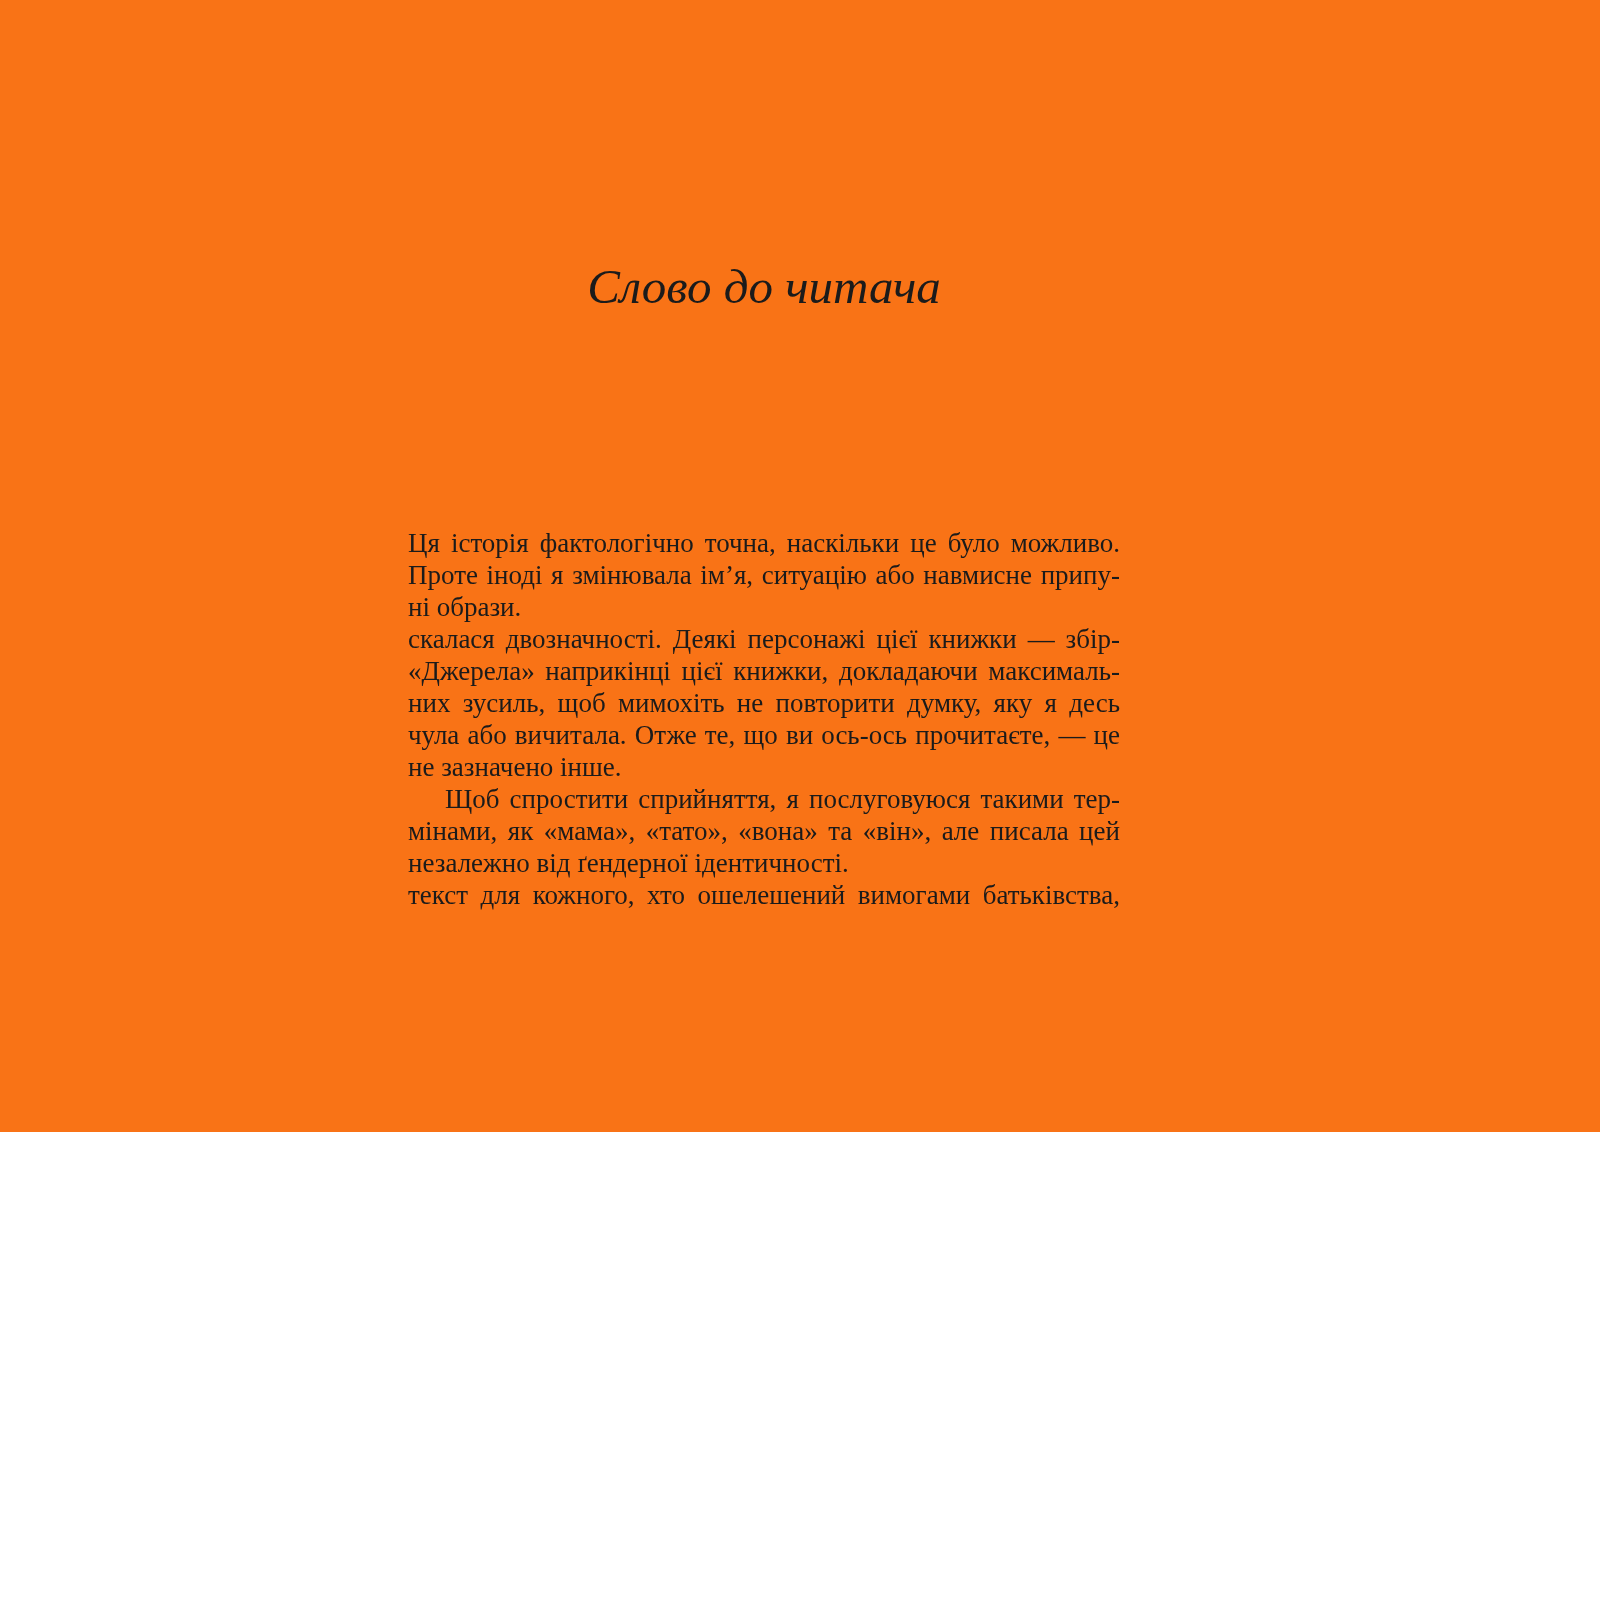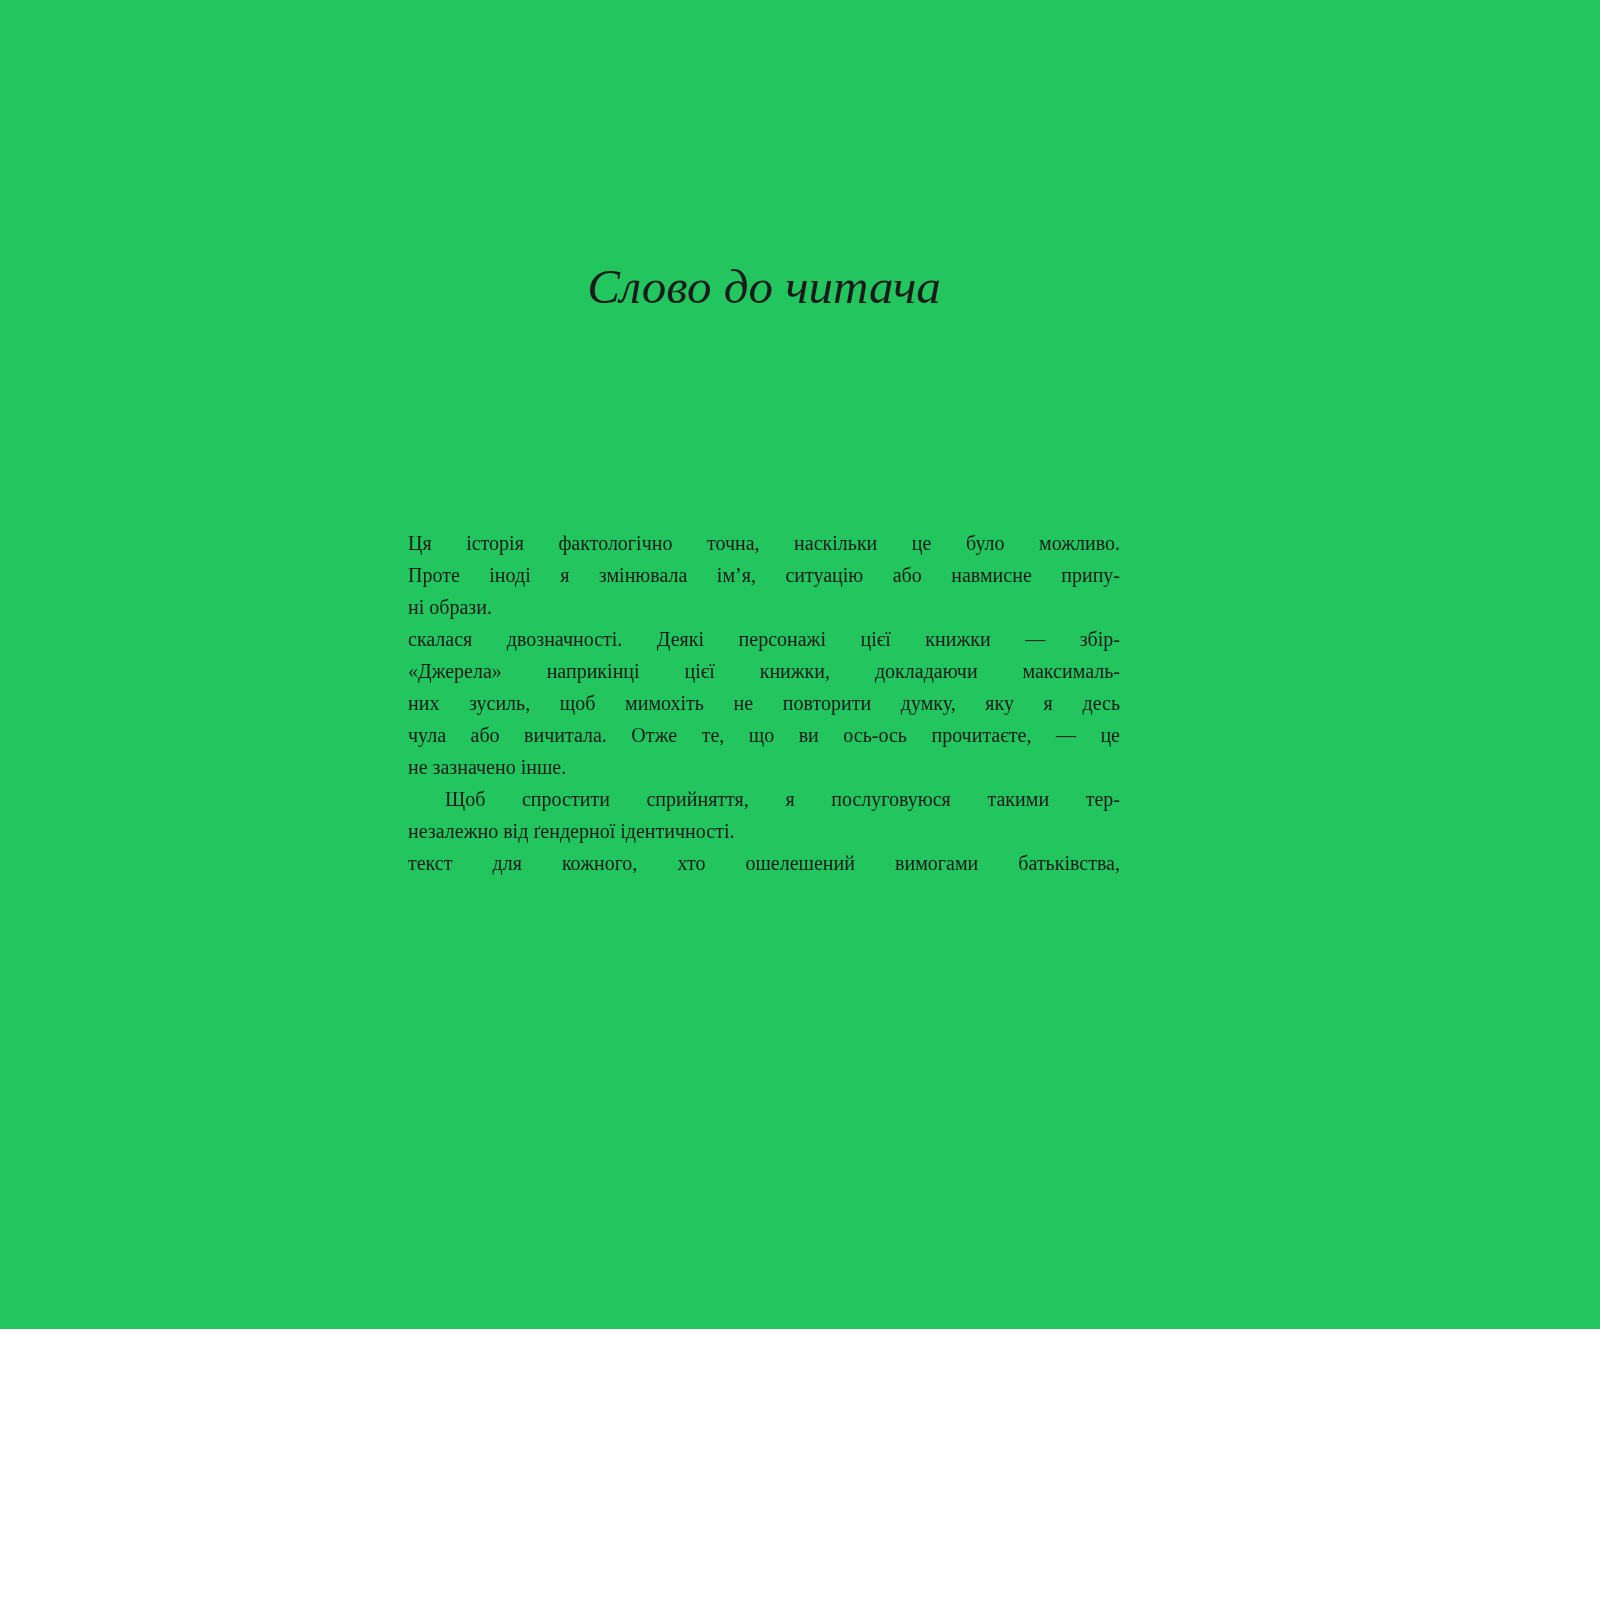--- a/index.html
+++ b/index.html
@@ -1,21 +1,21 @@
 <!DOCTYPE html>
 <html><head>
 <meta charset="utf-8">
 <style>
   * { margin: 0; padding: 0; box-sizing: border-box; }
   html, body { background: #ffffff; }
   .page {
     position: relative;
     width: 1600px;
-    height: 1329px;
-    background: #22c55e;
+    height: 1132px;
+    background: #f97316;
     overflow: hidden;
     font-family: "Liberation Serif", serif;
     color: #1b1b1b;
   }
   .chapter-title {
     position: absolute;
     left: 408px;
     top: 258px;
     width: 712px;
     text-align: center;
@@ -25,21 +25,21 @@
     font-size: 49px;
     line-height: 1.2;
     color: #1b1b1b;
     white-space: nowrap;
   }
   .body-text {
     position: absolute;
     left: 408px;
     top: 527px;
     width: 712px;
-    font-size: 20px;
+    font-size: 27px;
     line-height: 32px;
     color: #1b1b1b;
   }
   .line {
     text-align: justify;
     text-align-last: justify;
     white-space: nowrap; 
   }
   .line.para-end {
     text-align-last: left;
@@ -72,19 +72,20 @@
         <div class="line">скалася двозначності. Деякі персонажі цієї книжки — збір-</div>
       </div>
       <div>
         <div class="line">«Джерела» наприкінці цієї книжки, докладаючи максималь-</div>
         <div class="line">них зусиль, щоб мимохіть не повторити думку, яку я десь</div>
         <div class="line">чула або вичитала. Отже те, що ви ось-ось прочитаєте, — це</div>
         <div class="line para-end">не зазначено інше.</div>
       </div>
       <div>
         <div class="line indent">Щоб спростити сприйняття, я послуговуюся такими тер-</div>
+        <div class="line">мінами, як «мама», «тато», «вона» та «він», але писала цей</div>
         <div class="line para-end">незалежно від ґендерної ідентичності.</div>
         <div class="line">текст для кожного, хто ошелешений вимогами батьківства,</div>
       </div>
     </div>
 
   <div class="page-number">9</div>
 </div>
 
 </body></html>

